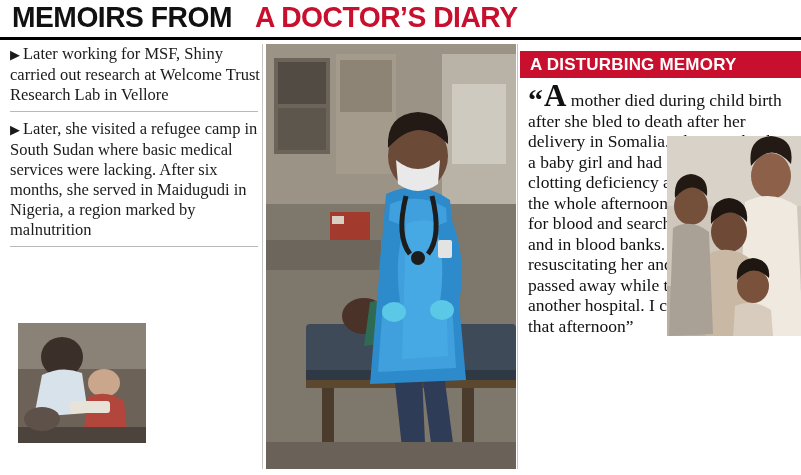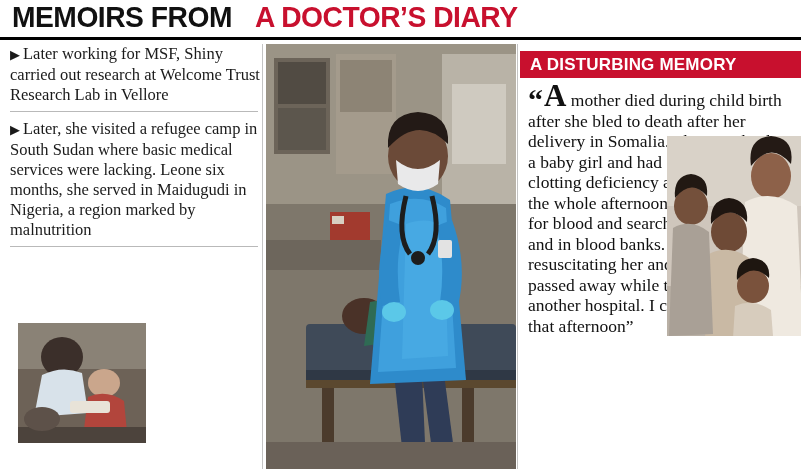--- a/index.html
+++ b/index.html
@@ -184,21 +184,21 @@
 <div class="left-col">
 
   <div class="bullet-block divided">
     <div class="bullet-text">
       <span class="arrow">▶</span><span>Later working for MSF, Shiny carried out research at Welcome Trust Research Lab in Vellore</span>
     </div>
   </div>
 
   <div class="bullet-block divided">
     <div class="bullet-text">
-      <span class="arrow">▶</span><span>Later, she visited a refugee camp in South Sudan where basic medical services were lacking. Leone six months, she served in Maidugudi in Nigeria, a region marked by malnutrition</span>
+      <span class="arrow">▶</span><span>Later, she visited a refugee camp in South Sudan where basic medical services were lacking. After six months, she served in Maidugudi in Nigeria, a region marked by malnutrition</span>
     </div>
   </div>
 
   <div class="bullet-block" style="position:relative;height:182px;">
 
     <div class="shape-img">
       <svg width="128" height="120" viewBox="0 0 128 120" aria-hidden="true">
         <rect x="0" y="0" width="128" height="120" fill="#7d6f63"></rect>
         <rect x="0" y="0" width="128" height="46" fill="#8a8276"></rect>
         <rect x="0" y="46" width="128" height="74" fill="#6d6257"></rect>

